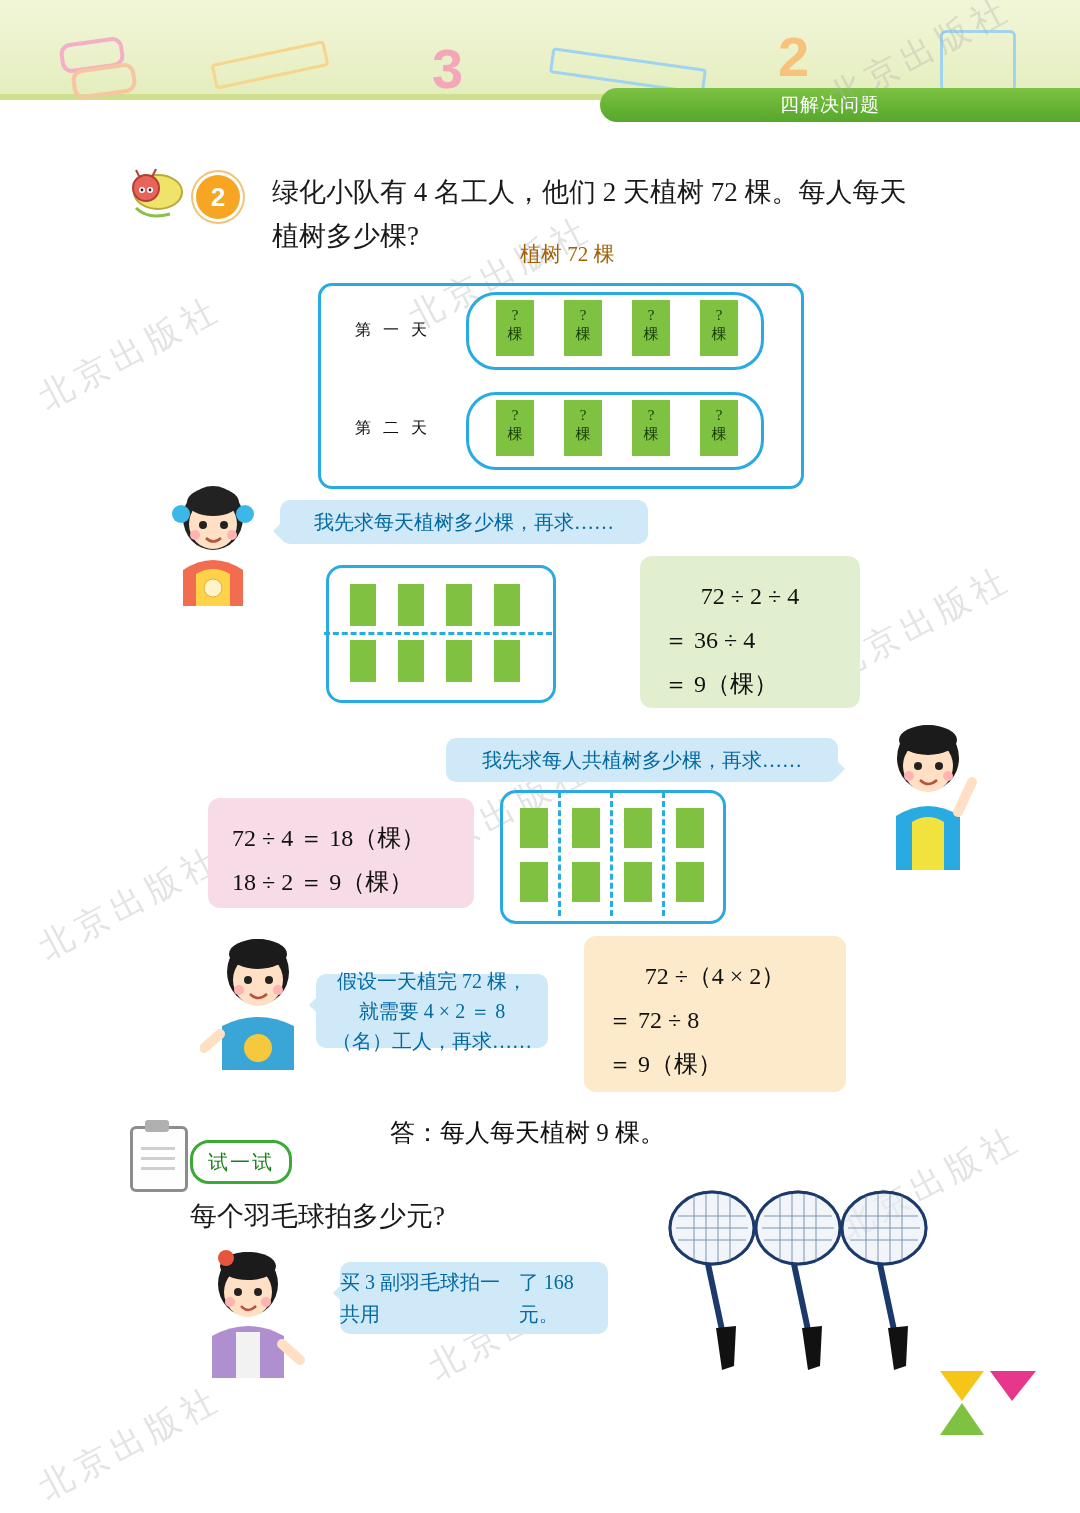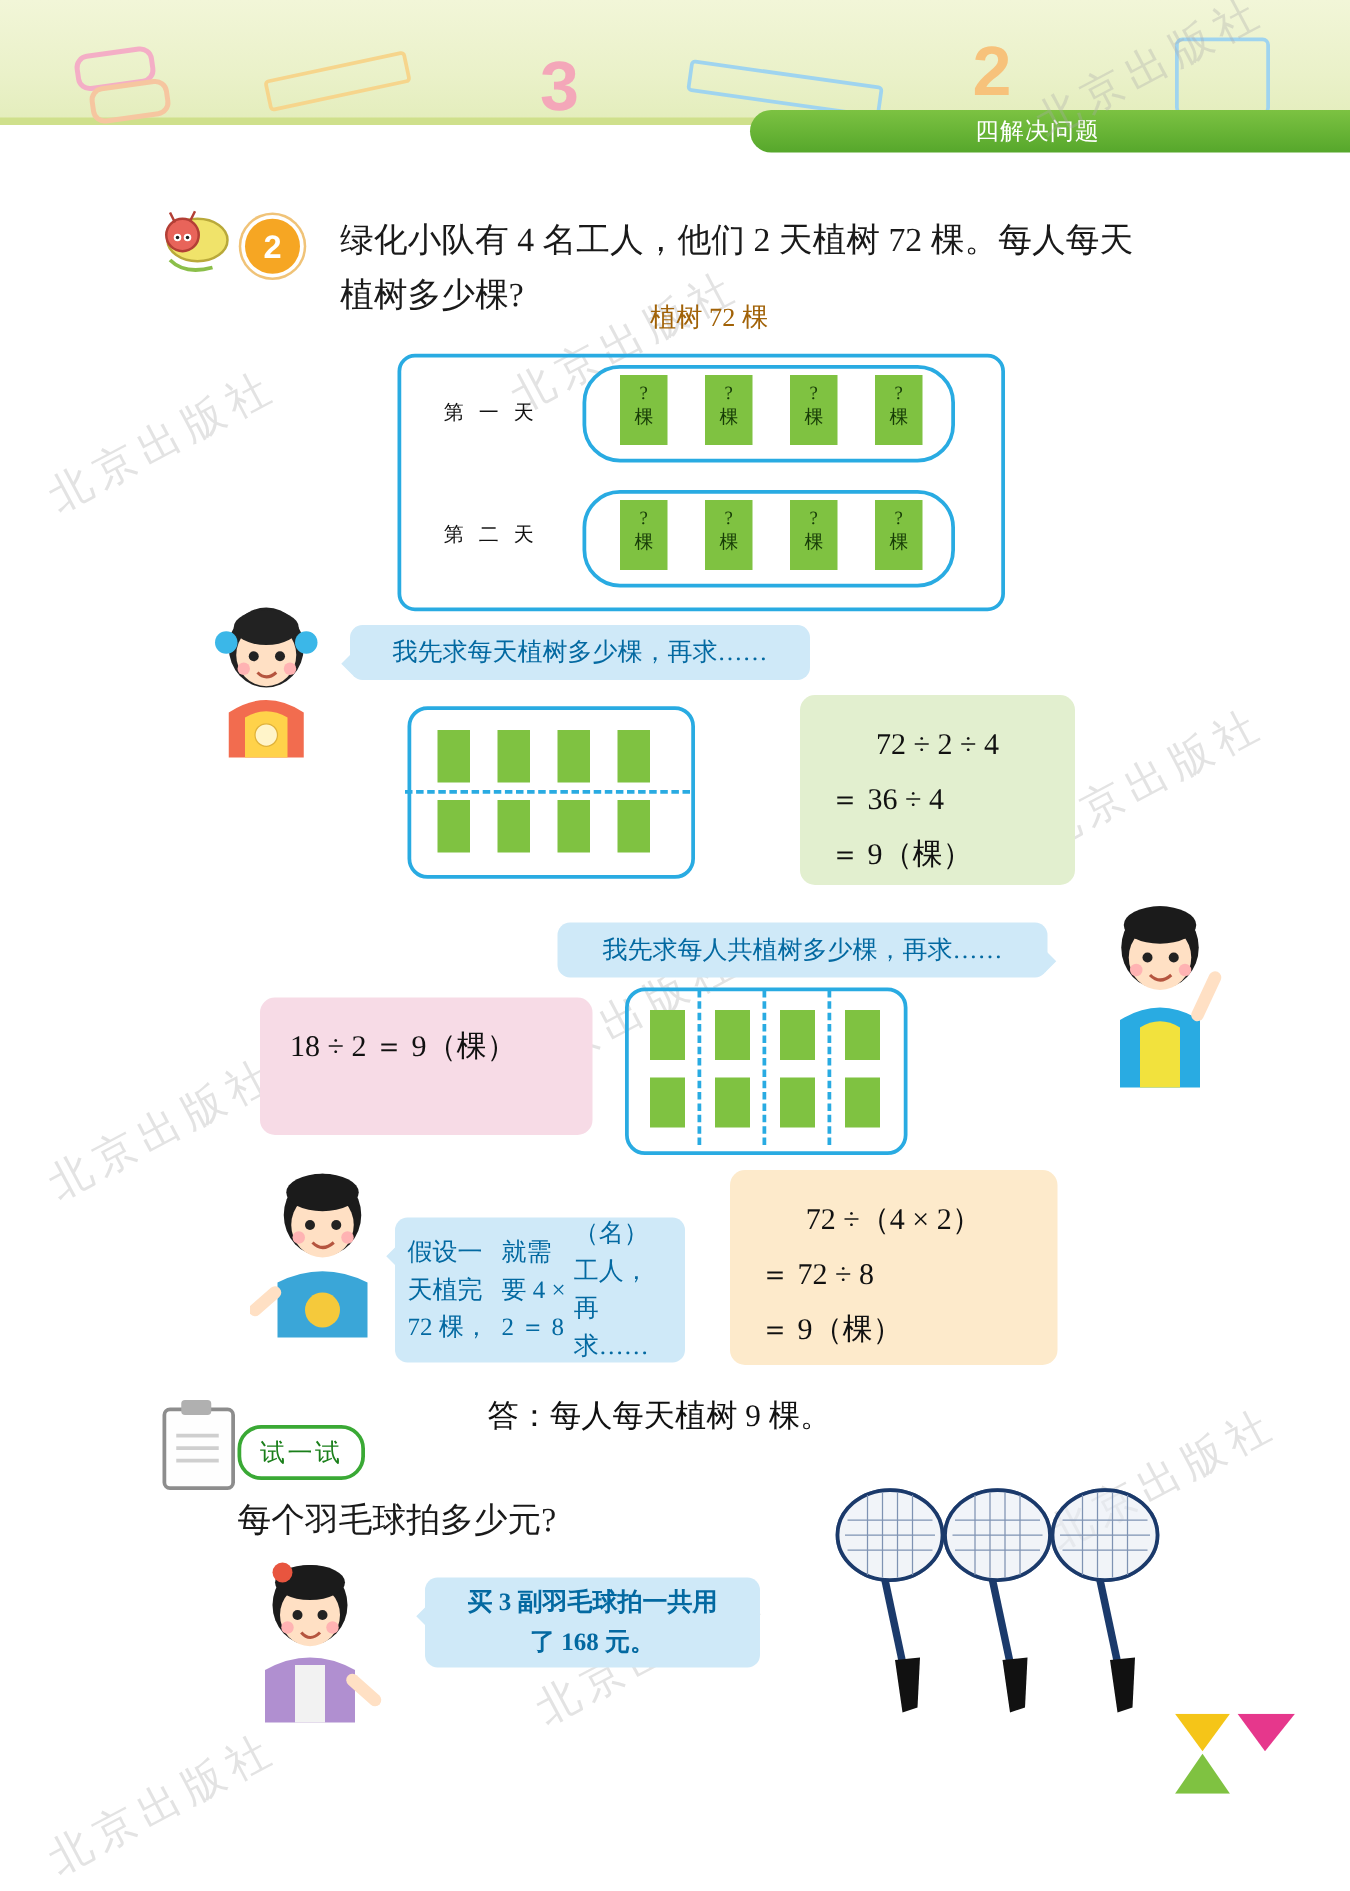--- a/index.html
+++ b/index.html
@@ -260,20 +260,21 @@
     <circle cx="67" cy="54" r="4" fill="#222"></circle>
   <circle cx="37" cy="64" r="5" fill="#ffb3b3"></circle>
     <circle cx="76" cy="64" r="5" fill="#ffb3b3"></circle>
   <path d="M48 68 Q56 76 65 68" stroke="#b5553f" stroke-width="2.5" fill="none"></path>
   <path d="M24 158 L24 104 Q56 84 88 104 L88 158 Z" fill="#29abe2"></path>
   <path d="M40 158 L40 110 Q56 100 72 110 L72 158 Z" fill="#f2e23d"></path>
   <path d="M86 100 L100 70" stroke="#ffe0c4" stroke-width="10" stroke-linecap="round"></path>
 </svg>
 
 <div class="panel pink" style="left:208px;top:798px;width:266px;height:110px;">
+  <div>72 ÷ 4 ＝ 18（棵）</div>
   <div>18 ÷ 2 ＝ 9（棵）</div>
 </div>
 
 <div class="strip" style="left:500px;top:790px;width:220px;height:128px;"></div>
 <div class="sbar" style="left:520px;top:808px;width:28px;height:40px;"></div>
 <div class="sbar" style="left:572px;top:808px;width:28px;height:40px;"></div>
 <div class="sbar" style="left:624px;top:808px;width:28px;height:40px;"></div>
 <div class="sbar" style="left:676px;top:808px;width:28px;height:40px;"></div>
 <div class="sbar" style="left:520px;top:862px;width:28px;height:40px;"></div>
 <div class="sbar" style="left:572px;top:862px;width:28px;height:40px;"></div>
@@ -290,21 +291,21 @@
   <circle cx="48" cy="50" r="4" fill="#222"></circle>
     <circle cx="69" cy="50" r="4" fill="#222"></circle>
   <circle cx="39" cy="60" r="5" fill="#ffb3b3"></circle>
     <circle cx="78" cy="60" r="5" fill="#ffb3b3"></circle>
   <path d="M50 64 Q58 72 67 64" stroke="#b5553f" stroke-width="2.5" fill="none"></path>
   <path d="M22 140 L22 96 Q58 78 94 96 L94 140 Z" fill="#3aa6d8"></path>
   <circle cx="58" cy="118" r="14" fill="#f5c93b"></circle>
   <path d="M20 104 L4 118" stroke="#ffe0c4" stroke-width="10" stroke-linecap="round"></path>
 </svg>
 
-<div class="bubble tail-left" style="left:316px;top:974px;width:232px;height:116px;flex-direction:row;line-height:30px;padding:6px 10px;box-sizing:border-box;">
+<div class="bubble tail-left" style="left:316px;top:974px;width:232px;height:74px;flex-direction:column;line-height:30px;padding:6px 10px;box-sizing:border-box;">
   <span>假设一天植完 72 棵，</span>
   <span>就需要 4 × 2 ＝ 8</span>
   <span>（名）工人，再求……</span>
 </div>
 
 <div class="panel cream" style="left:584px;top:936px;width:262px;height:156px;">
   <div style="text-align:center;">72 ÷（4 × 2）</div>
   <div>＝ 72 ÷ 8</div>
   <div>＝ 9（棵）</div>
 </div>
@@ -328,21 +329,21 @@
   <circle cx="52" cy="52" r="4" fill="#222"></circle>
     <circle cx="72" cy="52" r="4" fill="#222"></circle>
   <circle cx="44" cy="62" r="5" fill="#ffb3b3"></circle>
     <circle cx="80" cy="62" r="5" fill="#ffb3b3"></circle>
   <path d="M55 66 Q62 74 70 66" stroke="#b5553f" stroke-width="2.5" fill="none"></path>
   <path d="M26 138 L26 96 Q62 76 98 96 L98 138 Z" fill="#b08fd0"></path>
   <path d="M50 138 L50 92 L74 92 L74 138 Z" fill="#f2f2f2"></path>
   <path d="M96 104 L114 120" stroke="#ffe0c4" stroke-width="10" stroke-linecap="round"></path>
 </svg>
 
-<div class="bubble tail-left" style="left:340px;top:1262px;width:268px;height:72px;flex-direction:column;line-height:32px;font-weight:bold;">
+<div class="bubble tail-left" style="left:340px;top:1262px;width:268px;height:72px;flex-direction:row;line-height:32px;">
   <span>买 3 副羽毛球拍一共用</span>
   <span>了 168 元。</span>
 </div>
 
 <svg style="position:absolute;left:650px;top:1180px;width:320px;height:200px;" viewBox="0 0 320 200">
   <g stroke="#1b3a6b" stroke-width="3" fill="none">
     <ellipse cx="62" cy="48" rx="42" ry="36"></ellipse>
     <ellipse cx="62" cy="48" rx="42" ry="36" fill="#e8edf5" opacity=".6"></ellipse>
     <path d="M58 84 L72 150" stroke-width="6"></path>
     <ellipse cx="148" cy="48" rx="42" ry="36"></ellipse>

